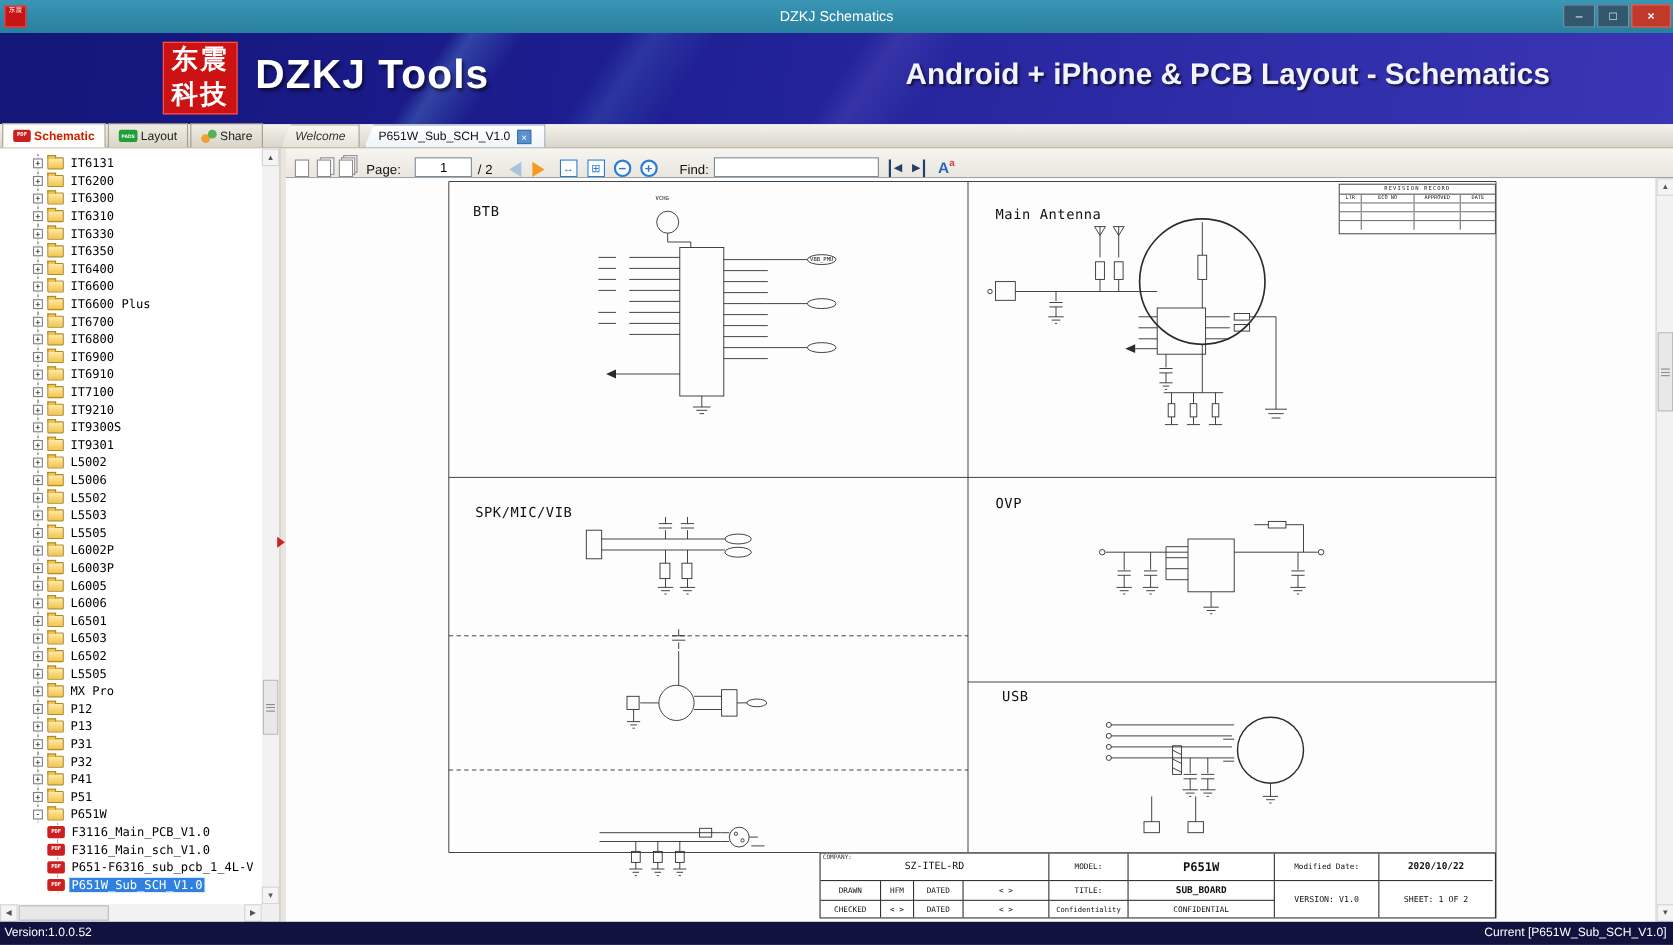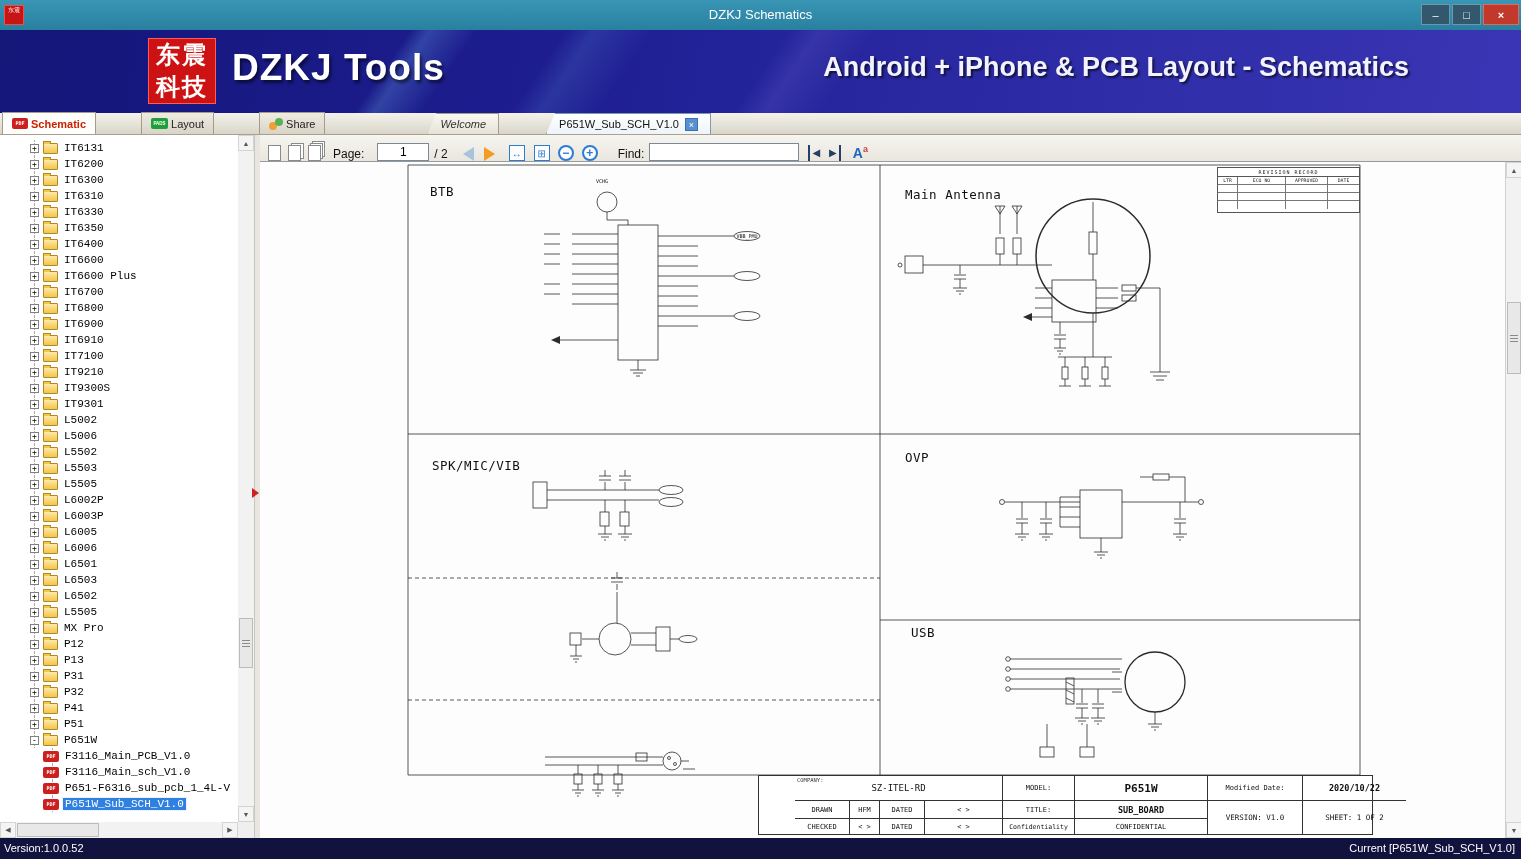--- a/index.html
+++ b/index.html
@@ -28,21 +28,21 @@
   .logo { position:absolute; left:148px; top:8px; width:68px; height:66px; background:#cc1212;
     border:1px solid #ff5b5b; color:#fff; font-weight:bold; font-size:24px; line-height:32px;
     text-align:center; letter-spacing:2px; }
   .app-name { position:absolute; left:232px; top:17px; color:#ffffff; font-size:37px; font-weight:bold;
     text-shadow:2px 3px 3px rgba(0,0,0,.55); letter-spacing:1px; }
   .tagline { position:absolute; right:112px; top:22px; color:#f2f3ff; font-size:27px; font-weight:bold;
     text-shadow:2px 2px 2px rgba(0,0,0,.6); }
 
   
   .tabbar { position:absolute; left:0; top:113px; width:100%; height:22px;
-    background:linear-gradient(#f4f2ec,#d9d5c9); border-bottom:1px solid #a9a190; display:flex; align-items:flex-end;gap:43px; }
+    background:linear-gradient(#f4f2ec,#d9d5c9); border-bottom:1px solid #a9a190; display:flex; align-items:flex-end; }
   .mode-tab { height:22px; display:flex; align-items:center; gap:3px; padding:0 9px;
     font-size:11px; color:#222; background:linear-gradient(#efece4,#d8d4c6);
     border:1px solid #a49c88; border-bottom:none; margin-left:2px; cursor:default; }
   .mode-tab.active { background:#fdfdfb; color:#cc2200; font-weight:bold; }
   .pdf-badge { display:inline-block; background:#cc2020; color:#fff; font-weight:bold;
     font-size:5px; line-height:11px; width:16px; text-align:center; border-radius:2px;
     font-family:"DejaVu Sans Mono",monospace; }
   .pads-badge { display:inline-block; background:#1f9e3a; color:#fff; font-weight:bold;
     font-size:4.5px; line-height:11px; width:17px; text-align:center; border-radius:2px; }
   .share-badge { position:relative; display:inline-block; width:14px; height:12px; }
@@ -94,21 +94,21 @@
   .tree-row { position:relative; display:flex; align-items:center; height:16px; padding-left:30px; white-space:nowrap; }
   .tree-row::before { content:""; position:absolute; left:34px; top:0; bottom:0; border-left:1px dotted #aaa; }
   .tree-row.file-row::before { left:52px; }
   .expand-box { position:relative; z-index:1; width:9px; height:9px; border:1px solid #808080; background:#fff;
     font-size:8px; line-height:7px; text-align:center; flex:none; }
   .folder-icon { position:relative; z-index:1; width:15px; height:11px; margin:0 4px 0 4px; flex:none;
     background:linear-gradient(#ffeaa9,#f3c54a); border:1px solid #b08820; border-radius:1px; }
   .folder-icon::before { content:""; position:absolute; top:-3px; left:-1px; width:6px; height:2px;
     background:#f3c54a; border:1px solid #b08820; border-bottom:none; }
   .pdf-badge.tree-pdf { position:relative; z-index:1; margin:0 4px 0 13px; flex:none; }
-  .tree-label { padding:0 2px;font-family:Liberation Mono, monospace; }
+  .tree-label { padding:0 2px; }
   .tree-label.selected { background:#2f80e0; color:#fff; outline:1px dotted #d9e8ff; }
 
   
   .sb { background:#f2f2f2; }
   .sb-btn { position:absolute; width:16px; height:16px; background:#f4f4f4; border:1px solid #d4d4d4;
     color:#555; font-size:7px; display:flex; align-items:center; justify-content:center; }
   .sb-thumb { position:absolute; background:#e8e8e8; border:1px solid #bcbcbc;
     display:flex; align-items:center; justify-content:center; }
   .grip { width:8px; height:7px; border-top:1px solid #8a8a8a; border-bottom:1px solid #8a8a8a;
     background:linear-gradient(transparent 2px,#8a8a8a 2px,#8a8a8a 3px,transparent 3px); }
@@ -129,23 +129,23 @@
   
   .rev-table { position:absolute; left:957px; top:5px; width:143px; height:46px; border:1px solid #555;
     font-family:"DejaVu Sans Mono",monospace; color:#222; background:#fff; }
   .rev-title { height:9px; border-bottom:1px solid #555; font-size:5px; line-height:9px; text-align:center; letter-spacing:1px; }
   .rev-cols, .rev-row { display:flex; border-bottom:1px solid #777; height:8px; }
   .rev-row:last-child { border-bottom:none; }
   .rev-cols span, .rev-row span { border-right:1px solid #777; font-size:4.8px; line-height:8px; text-align:center; overflow:hidden; }
   .rc1 { width:20px; } .rc2 { width:48px; } .rc3 { width:42px; } .rc4 { width:31px; border-right:none !important; }
 
   
-  .tblock { position:absolute; left:498px; top:613px; width:615px; height:60px; border:1px solid #333;
+  .tblock { position:absolute; left:485px; top:613px; width:615px; height:60px; border:1px solid #333;
     display:grid; grid-template-columns:55px 30px 45px 78px 72px 133px 95px 103px;
-    grid-template-rows:25px 18px 15px; font-family:"DejaVu Sans Mono",monospace; color:#111; background:#fff;padding-left:36px; }
+    grid-template-rows:25px 18px 15px; font-family:"DejaVu Sans Mono",monospace; color:#111; background:#fff; }
   .tb { border-right:1px solid #333; border-bottom:1px solid #333; display:flex; align-items:center;
     justify-content:center; font-size:7px; overflow:hidden; white-space:nowrap; }
   .tb.nr { border-right:none; } .tb.nb { border-bottom:none; }
   .c-company { grid-column:1/5; position:relative; font-size:9px; }
   .c-company .mini { position:absolute; left:2px; top:1px; font-size:5.5px; color:#333; }
   .c-model { font-size:11px; font-weight:bold; }
   .c-big { font-size:8.5px;font-weight:bold; }
   .c-span { grid-row:2/4; border-bottom:none; font-size:7.5px; }
 
   

